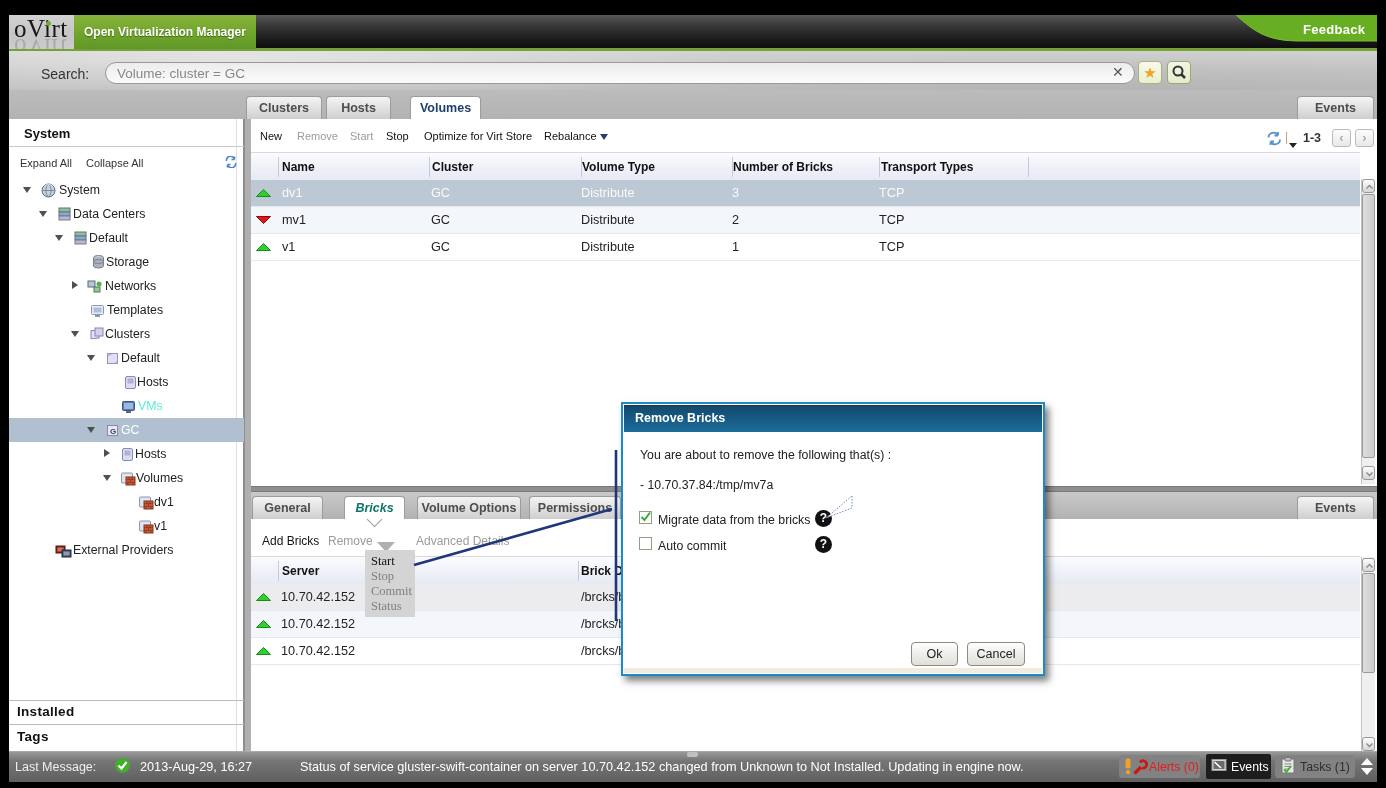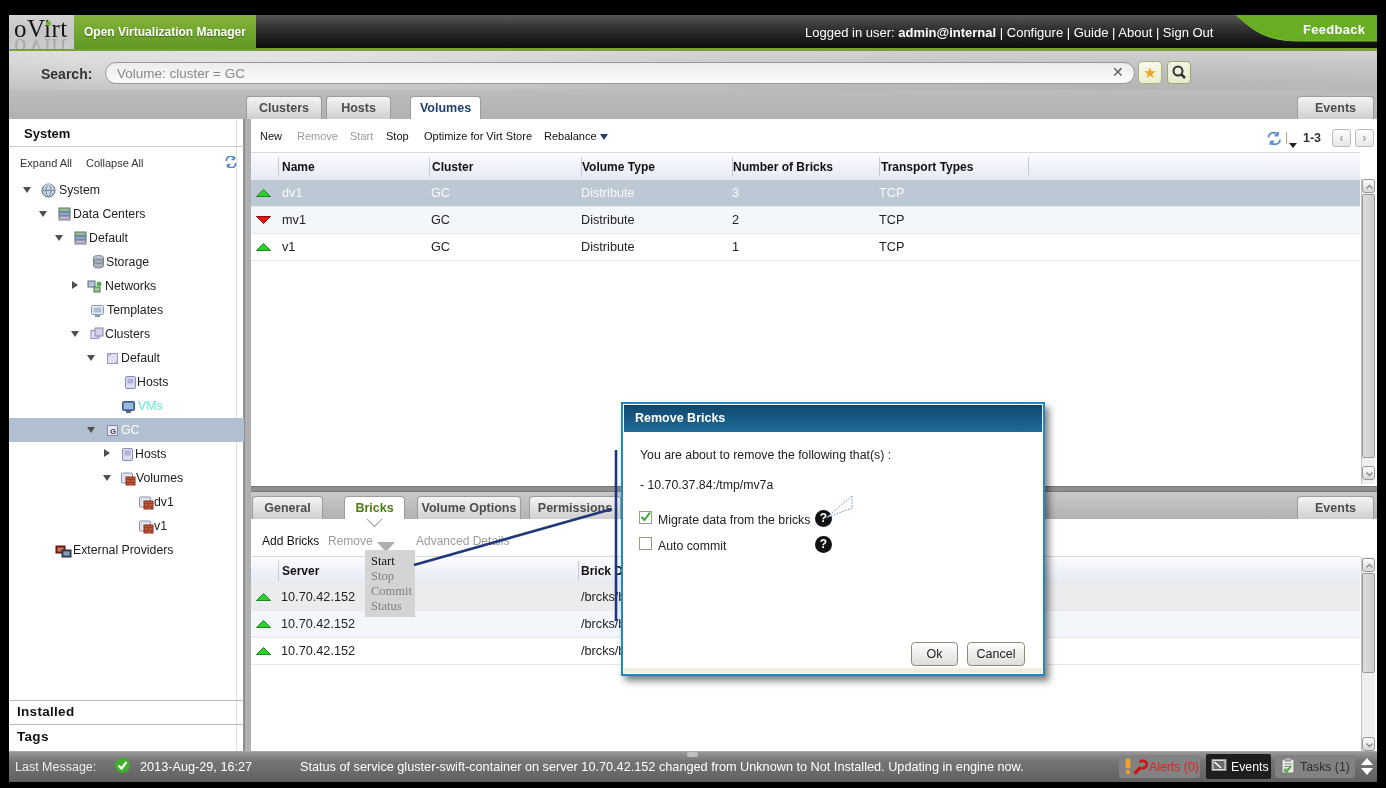--- a/index.html
+++ b/index.html
@@ -13,21 +13,21 @@
 #logo { left:9px; top:15px; width:65px; height:34px; background:linear-gradient(180deg,#d2d2d2 0%,#c6c6c6 55%,#cccccc 100%); overflow:hidden; }
 #logotxt { left:5px; top:0px; font-family:"Liberation Serif",serif; font-size:25px; color:#161616; letter-spacing:0.5px; }
 #logodot { left:37px; top:6px; width:5px; height:5px; border-radius:50%; background:#77ad2f; }
 #logoref { left:5px; top:18px; font-family:"Liberation Serif",serif; font-size:25px; color:#1b1b1b; letter-spacing:0.5px; transform:scaleY(-1); opacity:0.18; }
 #badge { left:74px; top:15px; width:182px; height:34px; background:linear-gradient(180deg,#87b23a 0%,#6da42b 60%,#619727 100%); }
 #badgetxt { left:84px; top:25px; color:#fff; font-weight:bold; font-size:12px; text-shadow:0 1px 1px rgba(0,0,0,0.4); }
 #usertxt { left:805px; top:25px; color:#fff; font-size:13px; }
 #feedbacktxt { left:1303px; top:22px; color:#fff; font-weight:bold; font-size:13px; letter-spacing:0.3px; }
 
 #searcharea { left:9px; top:51px; width:1368px; height:39px; background:radial-gradient(ellipse 700px 60px at 240px 8px, rgba(255,255,255,0.45), rgba(255,255,255,0) 70%), radial-gradient(ellipse 800px 70px at 1100px 45px, rgba(120,120,120,0.18), rgba(120,120,120,0) 70%), linear-gradient(180deg,#d2d2d2 0%,#c6c6c6 50%,#bfbfbf 100%); }
-#searchlbl { left:41px; top:66px; font-weight:bold; font-size:14px; color:#333; }
+#searchlbl { left:41px; top:66px; font-weight:normal; font-size:14px; color:#333; }
 #searchpill { left:105px; top:62px; width:1030px; height:22px; border-radius:11px; background:linear-gradient(180deg,#ececec,#fbfbfb); border:1px solid #999; }
 #searchtxt { left:117px; top:66px; color:#888; font-size:13.5px; }
 #searchx { left:1112px; top:64px; color:#555; font-size:14px; }
 #btnstar { left:1138px; top:61px; width:24px; height:23px; border:1px solid #aab27e; border-radius:4px; background:linear-gradient(180deg,#f7fae9,#e9efd2); text-align:center; line-height:21px; color:#f0a325; font-size:15px; }
 #btnmag { left:1167px; top:61px; width:24px; height:23px; border:1px solid #9aa86d; border-radius:4px; background:linear-gradient(180deg,#f2f6e2,#e3ebcc); }
 
 #tabrow { left:9px; top:90px; width:1368px; height:29px; background:linear-gradient(180deg,#bcbcbc,#b2b2b2); }
 .tab { position:absolute; height:23px; top:96px; background:linear-gradient(180deg,#f4f4f4,#cfcfcf); border:1px solid #9c9c9c; border-bottom:none; border-radius:4px 4px 0 0; color:#4d4d4d; font-weight:bold; font-size:12.5px; text-align:center; white-space:nowrap; }
 .tab.active { background:#fff; color:#1f3f6d; }
 .notch { position:absolute; width:11px; height:11px; background:#fff; transform:rotate(45deg); border-right:1px solid #9c9c9c; border-bottom:1px solid #9c9c9c; }
@@ -60,21 +60,21 @@
 .row span svg { display:block; }
 .rc { position:absolute; top:0; }
 
 .sbar { position:absolute; width:14px; background:#efefef; border-left:1px solid #c2c2c2; }
 .sbtn { position:absolute; left:0px; width:13px; height:14px; background:linear-gradient(180deg,#fdfdfd,#d6d6d6); border:1px solid #989898; border-radius:3px; }
 .sthumb { position:absolute; left:0px; width:13px; background:linear-gradient(90deg,#dedede,#cccccc); border:1px solid #9a9a9a; border-radius:2px; }
 
 #hsplit { left:251px; top:486px; width:1126px; height:6px; background:#8f8f8f; border-top:1px solid #777; border-bottom:1px solid #7a7a7a; }
 #panelhdr { left:251px; top:492px; width:1126px; height:27px; background:linear-gradient(180deg,#c9c9c9,#b2b2b2); }
 .tab2 { position:absolute; height:23px; top:496px; background:linear-gradient(180deg,#f4f4f4,#cfcfcf); border:1px solid #9c9c9c; border-bottom:none; border-radius:4px 4px 0 0; color:#4d4d4d; font-weight:bold; font-size:12.5px; text-align:center; white-space:nowrap; }
-.tab2.active { background:#fff; color:#4d7c0f; }
+.tab2.active { background:#fff; color:#0f766e;font-style:italic; }
 .tbtn2 { position:absolute; top:534px; font-size:12px; color:#111; white-space:nowrap; }
 .tbtn2.dis { color:#9b9b9b; }
 
 #ddmenu { left:365px; top:550px; width:50px; height:67px; background:#d4d4d4; font-family:"Liberation Serif",serif; font-size:12.5px; padding:4px 0 0 6px; line-height:15px; color:#808080; }
 #ddmenu .first { color:#111; }
 
 #statusbar { left:9px; top:751px; width:1368px; height:31px; background:linear-gradient(180deg,#989898 0%,#757575 30%,#606060 100%); border-top:1px solid #a8a8a8; color:#efefef; }
 
 #overlayline { z-index:40; }
 #modal { left:621px; top:402px; width:424px; height:274px; background:#fff; border:2px solid #1c89c8; box-shadow:4px 5px 7px rgba(0,0,0,0.5); z-index:50; }
@@ -90,21 +90,20 @@
 
   <div class="abs" id="hdr"></div>
   <div class="abs" id="greenline"></div>
   <div class="abs" id="logo">
       <div class="abs" id="logoref">oVirt</div>
       <div class="abs" id="logotxt">oVirt</div>
       <div class="abs" id="logodot"></div>
     </div>
   <div class="abs" id="badge"></div>
   <div class="abs" id="badgetxt">Open Virtualization Manager</div>
-  <div class="abs" id="usertxt">Logged in user: <b>admin@internal</b> | Configure | Guide | About | Sign Out</div>
   <svg class="abs" width="141" height="27" style="left:1236px; top:15px;">
       <path d="M0,0 C18,16 30,26 64,26 L141,26 L141,0 Z" fill="#67ae22"></path>
       <path d="M0,0 C18,16 30,26 64,26 L141,26" fill="none" stroke="#77bd33" stroke-width="1"></path>
     </svg>
   <div class="abs" id="feedbacktxt">Feedback</div>
 
   <div class="abs" id="searcharea"></div>
   <div class="abs" id="searchlbl">Search:</div>
   <div class="abs" id="searchpill"></div>
   <div class="abs" id="searchtxt">Volume: cluster = GC</div>

